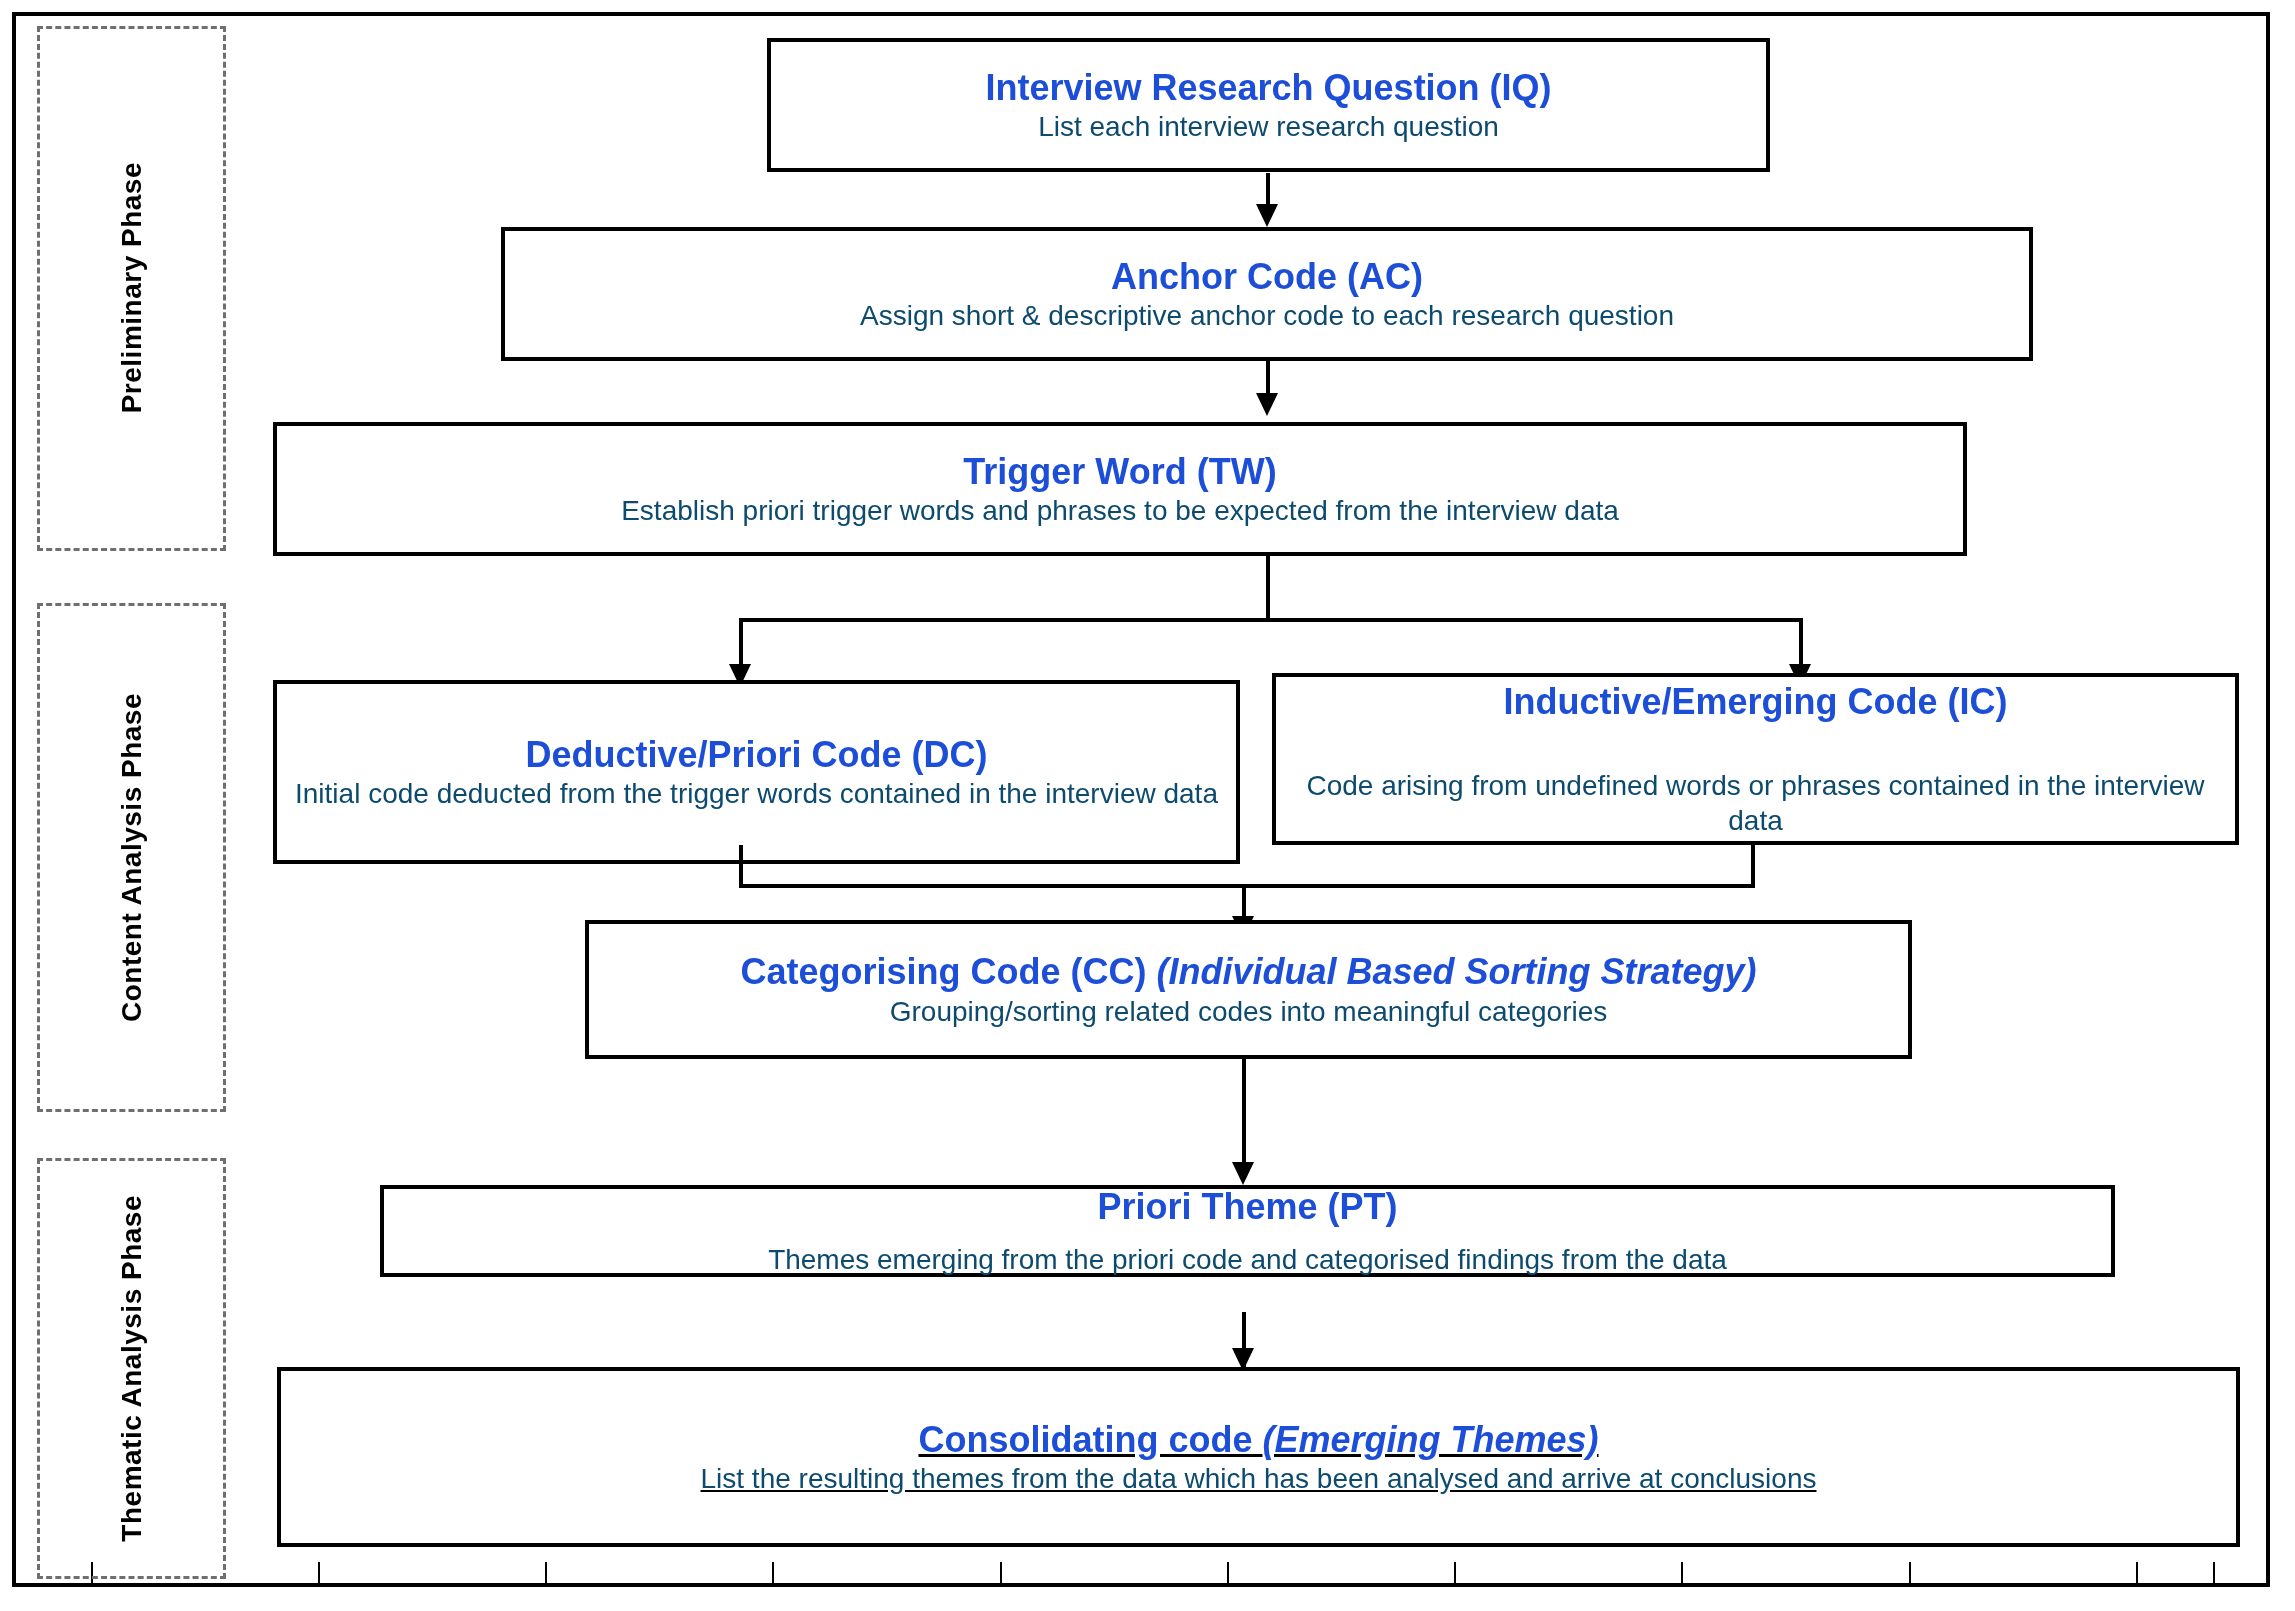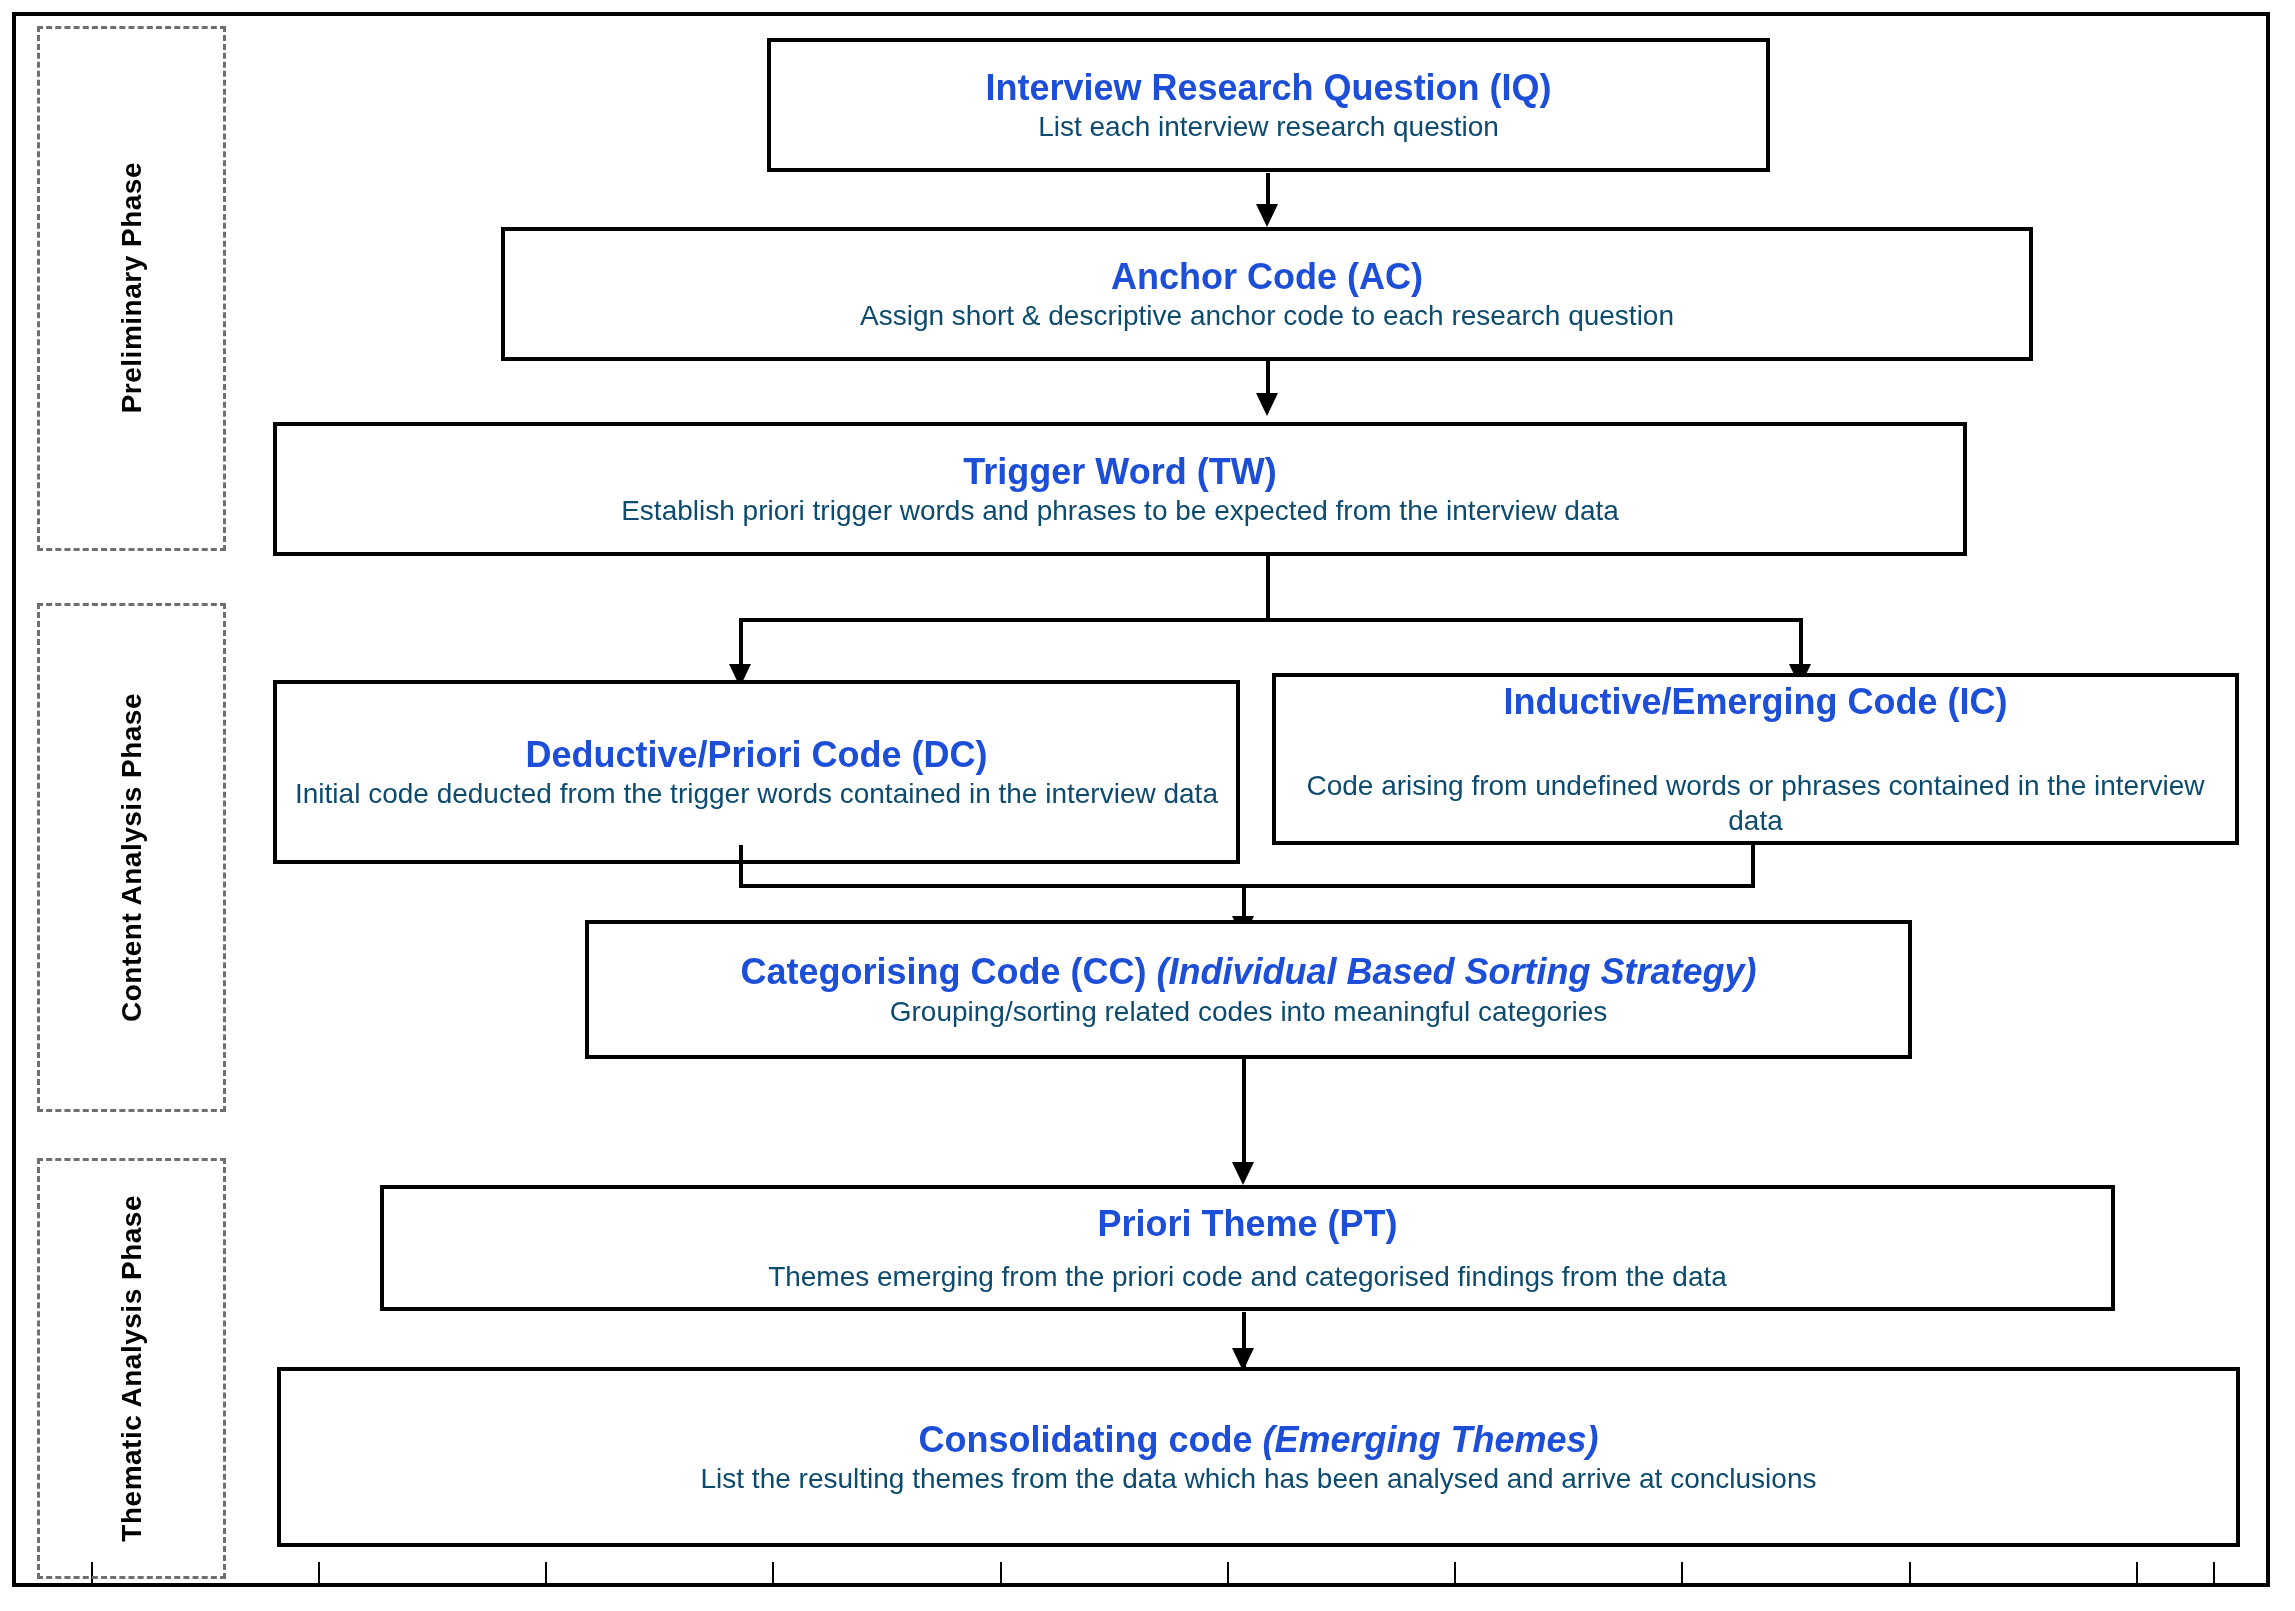--- a/index.html
+++ b/index.html
@@ -175,27 +175,27 @@
   <div class="arrowhead" style="left:1232px; top:916px;"></div>
 
   <div class="node" style="left:585px; top:920px; width:1327px; height:139px;">
     <div class="title"><span>Categorising Code (CC) </span><span class="ital">(Individual Based Sorting Strategy)</span></div>
     <div class="desc">Grouping/sorting related codes into meaningful categories</div>
   </div>
 
   <div class="vline" style="left:1242px; top:1059px; height:117px;"></div>
   <div class="arrowhead" style="left:1232px; top:1162px;"></div>
 
-  <div class="node" style="left:380px; top:1185px; width:1735px; height:126px;gap:13px;">
+  <div class="node" style="left:380px; top:1185px; width:1735px; height:92px;gap:13px;">
     <div class="title">Priori Theme (PT)</div>
     <div class="desc">Themes emerging from the priori code and categorised findings from the data</div>
   </div>
 
   <div class="vline" style="left:1242px; top:1312px; height:58px;"></div>
   <div class="arrowhead" style="left:1232px; top:1348px;"></div>
 
-  <div class="node" style="left:277px; top:1367px; width:1963px; height:180px;">
+  <div class="node" style="left:277px; top:1367px; width:1963px; height:180px;text-decoration:underline;">
     <div class="title"><span>Consolidating code </span><span class="ital">(Emerging Themes)</span></div>
     <div class="desc">List the resulting themes from the data which has been analysed and arrive at conclusions</div>
   </div>
 
 </div>
 
 
 </body></html>

